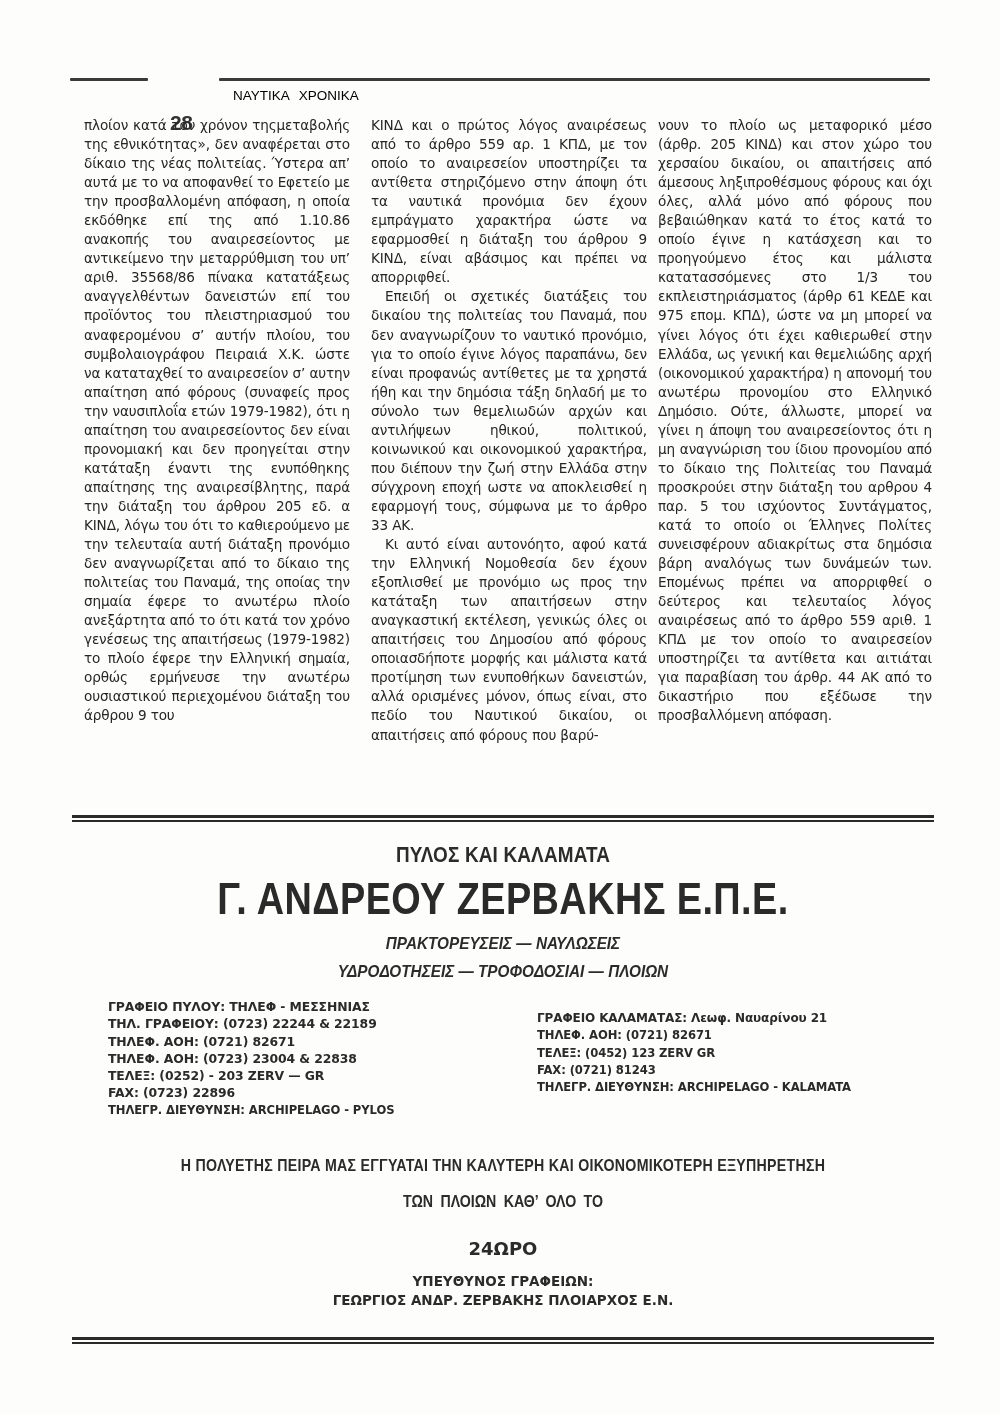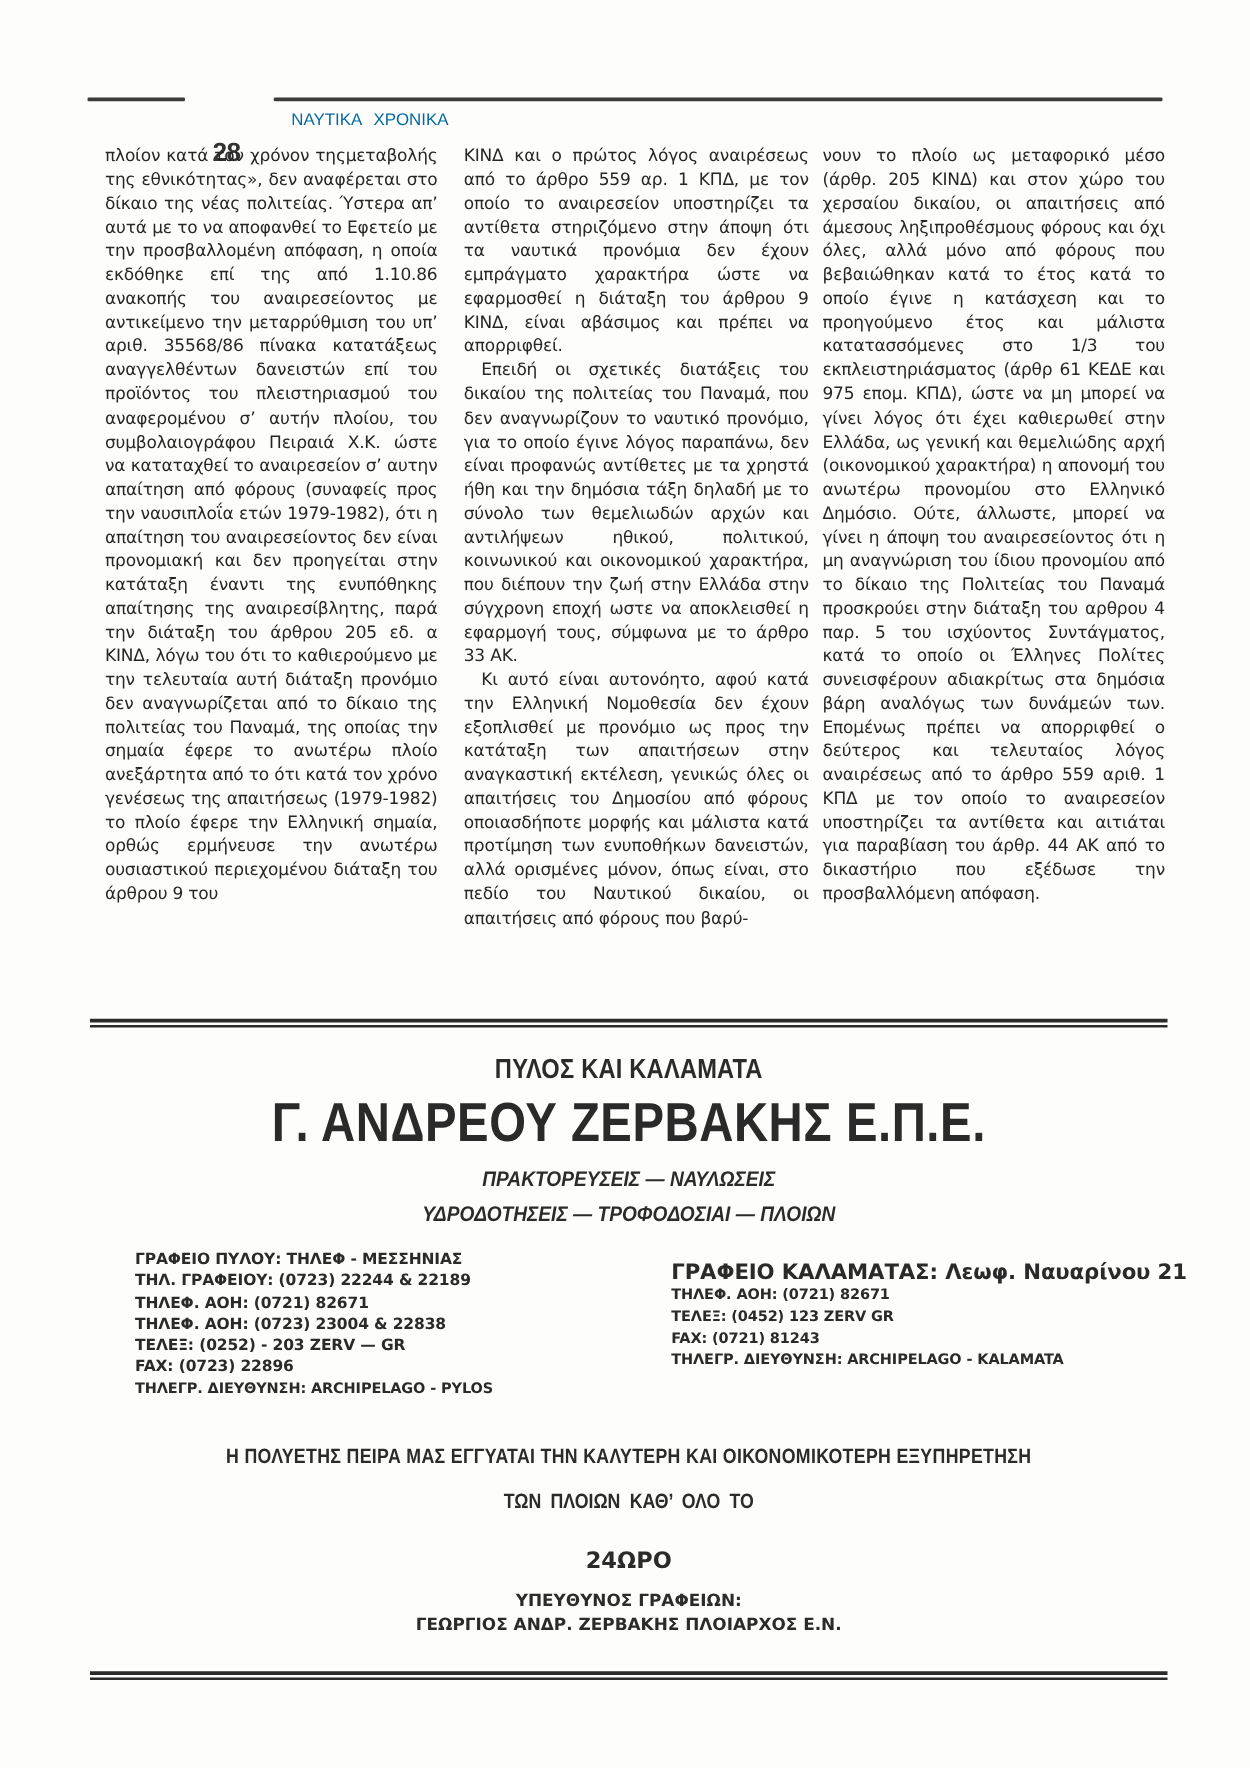--- a/index.html
+++ b/index.html
@@ -3,21 +3,21 @@
 <meta charset="utf-8">
 <style>
   * { margin: 0; padding: 0; box-sizing: border-box; }
   html, body { width: 1000px; height: 1414px; background: #fdfdfb; }
   body { position: relative; overflow: hidden; color: #1f1f1f; font-family: "DejaVu Sans", sans-serif; }
 
   .header { position: absolute; top: 68px; left: 70px; width: 860px; height: 40px; }
   .header .rule-left { position: absolute; left: 0; top: 10px; width: 78px; height: 3px; background: #3a3a3a; border-radius: 1px; }
   .header .page-no { position: absolute; left: 100px; top: 0; font-family: "Liberation Sans", sans-serif; font-weight: bold; font-size: 21px; color: #333; letter-spacing: -0.5px; margin-top: 43px; }
   .header .rule-right { position: absolute; left: 149px; top: 10px; right: 0; height: 3px; background: #3a3a3a; border-radius: 1px; }
-  .header .pub-title { position: absolute; left: 163px; top: 20px; font-family: "Liberation Sans", sans-serif; font-size: 13.5px; color: #0369a1; word-spacing: 6px; }
+  .header .pub-title { position: absolute; left: 163px; top: 20px; font-family: "Liberation Sans", sans-serif; font-size: 13.5px; color: #000000; word-spacing: 6px; }
 
   .columns { position: absolute; top: 116px; left: 84px; width: 856px; height: 700px; }
   .col { position: absolute; top: 0; font-family: "DejaVu Sans", sans-serif; font-size: 13.6px; line-height: 19.05px; text-align: justify; color: #262626; letter-spacing: -0.15px; }
   .col p { text-indent: 0; }
   .col p.indent { text-indent: 14px; }
   .col-1 { left: 0; width: 266px; }
   .col-2 { left: 287px; width: 276px; }
   .col-3 { left: 574px; width: 274px; }
 
   .double-rule { position: absolute; left: 72px; width: 862px; }
@@ -86,21 +86,21 @@
     <div class="line">ΓΡΑΦΕΙΟ ΠΥΛΟΥ: ΤΗΛΕΦ - ΜΕΣΣΗΝΙΑΣ</div>
     <div class="line">ΤΗΛ. ΓΡΑΦΕΙΟΥ: (0723) 22244 &amp; 22189</div>
     <div class="line">ΤΗΛΕΦ. ΑΟΗ: (0721) 82671</div>
     <div class="line">ΤΗΛΕΦ. ΑΟΗ: (0723) 23004 &amp; 22838</div>
     <div class="line">ΤΕΛΕΞ: (0252) - 203 ZERV — GR</div>
     <div class="line">FAX: (0723) 22896</div>
     <div class="line" style="font-size:11.6px;">ΤΗΛΕΓΡ. ΔΙΕΥΘΥΝΣΗ: ARCHIPELAGO - PYLOS</div>
   </div>
 
   <div class="office office-kalamata">
-    <div class="line" style="font-size:17px;">ΓΡΑΦΕΙΟ ΚΑΛΑΜΑΤΑΣ: Λεωφ. Ναυαρίνου 21</div>
+    <div class="line" style="font-size:12px;">ΓΡΑΦΕΙΟ ΚΑΛΑΜΑΤΑΣ: Λεωφ. Ναυαρίνου 21</div>
     <div class="line" style="font-size:11.6px;">ΤΗΛΕΦ. ΑΟΗ: (0721) 82671</div>
     <div class="line" style="font-size:11.6px;">ΤΕΛΕΞ: (0452) 123 ZERV GR</div>
     <div class="line" style="font-size:11.6px;">FAX: (0721) 81243</div>
     <div class="line" style="font-size:11.6px;">ΤΗΛΕΓΡ. ΔΙΕΥΘΥΝΣΗ: ARCHIPELAGO - KALAMATA</div>
   </div>
 
   <div class="ad-center slogan-1">Η ΠΟΛΥΕΤΗΣ ΠΕΙΡΑ ΜΑΣ ΕΓΓΥΑΤΑΙ ΤΗΝ ΚΑΛΥΤΕΡΗ ΚΑΙ ΟΙΚΟΝΟΜΙΚΟΤΕΡΗ ΕΞΥΠΗΡΕΤΗΣΗ</div>
   <div class="ad-center slogan-2">ΤΩΝ  ΠΛΟΙΩΝ ΚΑΘ’ ΟΛΟ ΤΟ</div>
   <div class="ad-center hours">24ΩΡΟ</div>
   <div class="ad-center manager-name">ΓΕΩΡΓΙΟΣ ΑΝΔΡ. ΖΕΡΒΑΚΗΣ ΠΛΟΙΑΡΧΟΣ Ε.Ν.</div>

